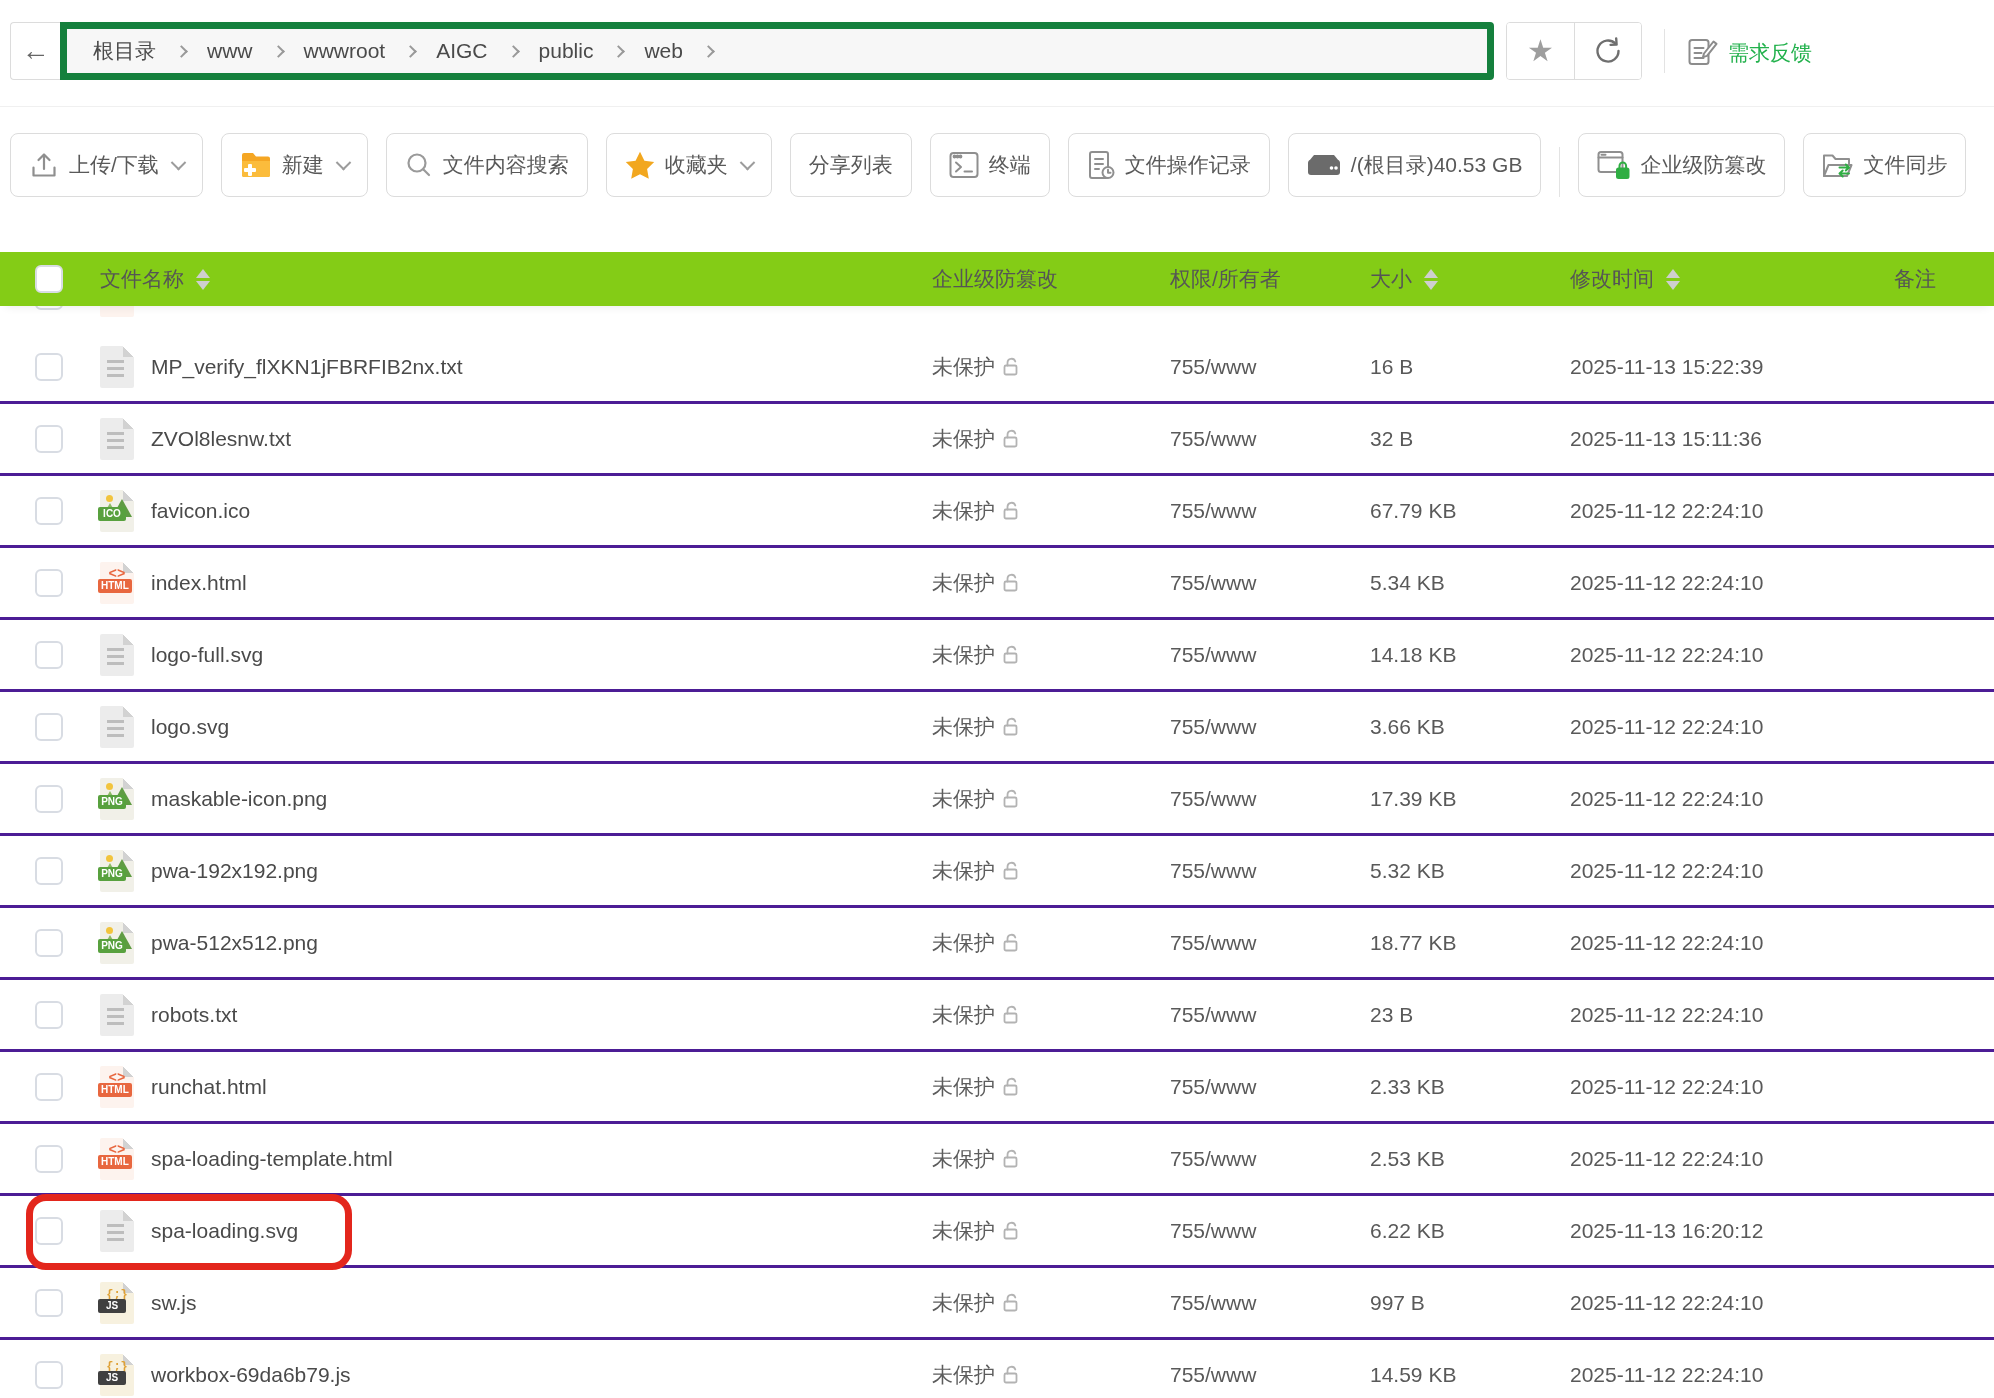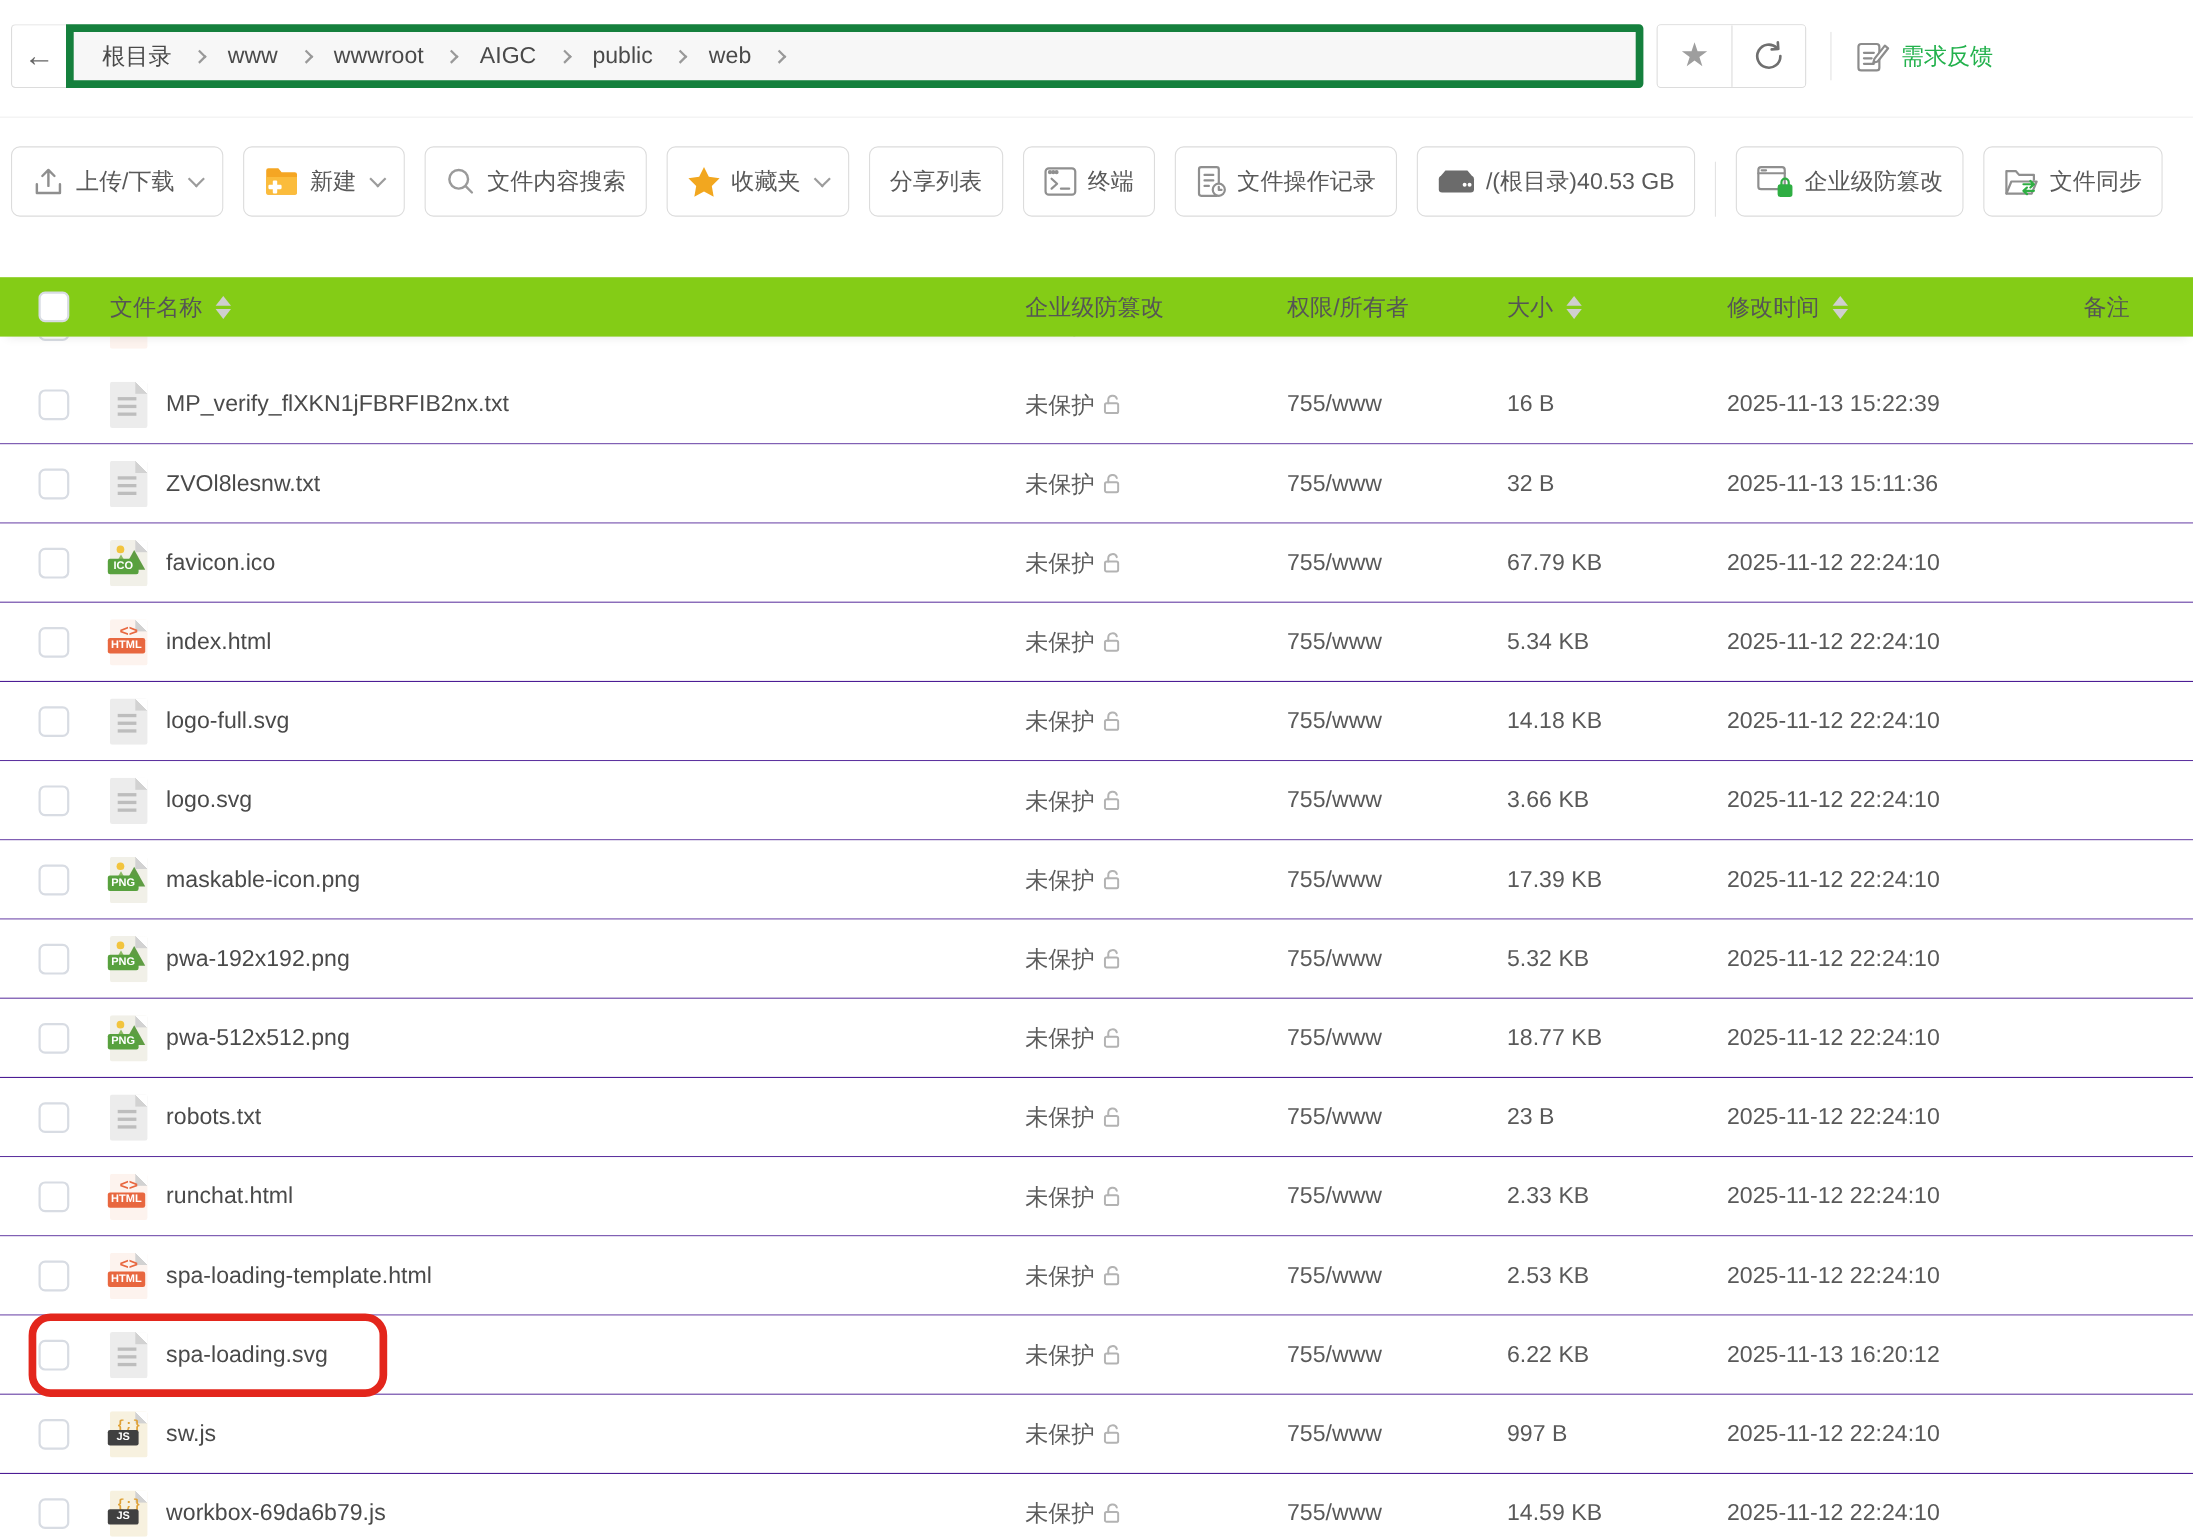--- a/index.html
+++ b/index.html
@@ -18,21 +18,21 @@
   .crumb { cursor:pointer; }
   .bchev { width:9px; height:9px; border-top:2px solid #999; border-right:2px solid #999;
     transform:rotate(45deg); margin:0 21px; flex:0 0 auto; }
   .btn-group { display:flex; margin-left:12px; border:1px solid #dcdcdc; border-radius:4px;
     height:58px; overflow:hidden; }
   .btn-group .gbtn { width:67px; height:100%; display:flex; align-items:center;
     justify-content:center; background:#fff; cursor:pointer; }
   .btn-group .gbtn + .gbtn { border-left:1px solid #dcdcdc; }
   .star-glyph { font-size:30px; color:#9e9e9e; line-height:1; }
   .v-div { width:1px; height:44px; background:#e3e3e3; margin-left:22px; }
-  .feedback { display:flex; align-items:center; gap:10px; margin-left:22px; cursor:pointer;
+  .feedback { display:flex; align-items:flex-end; gap:10px; margin-left:22px; cursor:pointer;
     font-size:21px; }
 
   
   .toolbar { display:flex; align-items:flex-end; gap:18px; margin:26px 10px 0 10px; height:64px; }
   .tbtn { height:64px; border:1px solid #dcdcdc; border-radius:8px; background:#fff;
     display:inline-flex; align-items:center; gap:10px; padding:0 18px; font-size:21px;
     color:#595959; cursor:pointer; white-space:nowrap; }
   .chev { width:11px; height:11px; border-right:2px solid #9c9c9c; border-bottom:2px solid #9c9c9c;
     transform:rotate(45deg) translate(-2px,-2px); margin-left:4px; }
   .t-div { width:1px; height:50px; background:#e3e3e3; }
@@ -43,21 +43,21 @@
   .thead { height:54px; background:#84cc16; margin-top:55px; font-size:21px; color:#555;
     position:relative; z-index:3; box-shadow:0 6px 9px -6px rgba(0,0,0,.10); }
   .hcell { display:flex; align-items:center; }
   .sorter { display:inline-flex; flex-direction:column; gap:3px; margin-left:12px; cursor:pointer; }
   .s-up { width:0; height:0; border-left:7px solid transparent; border-right:7px solid transparent;
     border-bottom:9px solid #cfcfcf; }
   .s-down { width:0; height:0; border-left:7px solid transparent; border-right:7px solid transparent;
     border-top:9px solid #cfcfcf; }
   .note-h { justify-self:end; padding-right:58px; }
 
-  .trow { height:72px; border-bottom:1px solid #4c1d95; position:relative; background:#fff;
+  .trow { height:72px; border-bottom:3px solid #4c1d95; position:relative; background:#fff;
     font-size:21px; }
   .clip { height:26px; overflow:hidden; position:relative; z-index:1; }
   .clip .trow { transform:translateY(-46px); border-bottom:none; }
   .checkbox { width:28px; height:28px; border:2px solid #d8dce3; border-radius:6px;
     background:#fff; margin-left:35px; display:block; cursor:pointer; }
   .c-name { display:flex; align-items:center; gap:17px; padding-left:10px; overflow:hidden; }
   .fname { color:#4a4a4a; cursor:pointer; }
   .c-tamper { display:flex; align-items:center; gap:6px; color:#5c5c5c; }
   .c-note { justify-self:end; padding-right:58px; }
 

